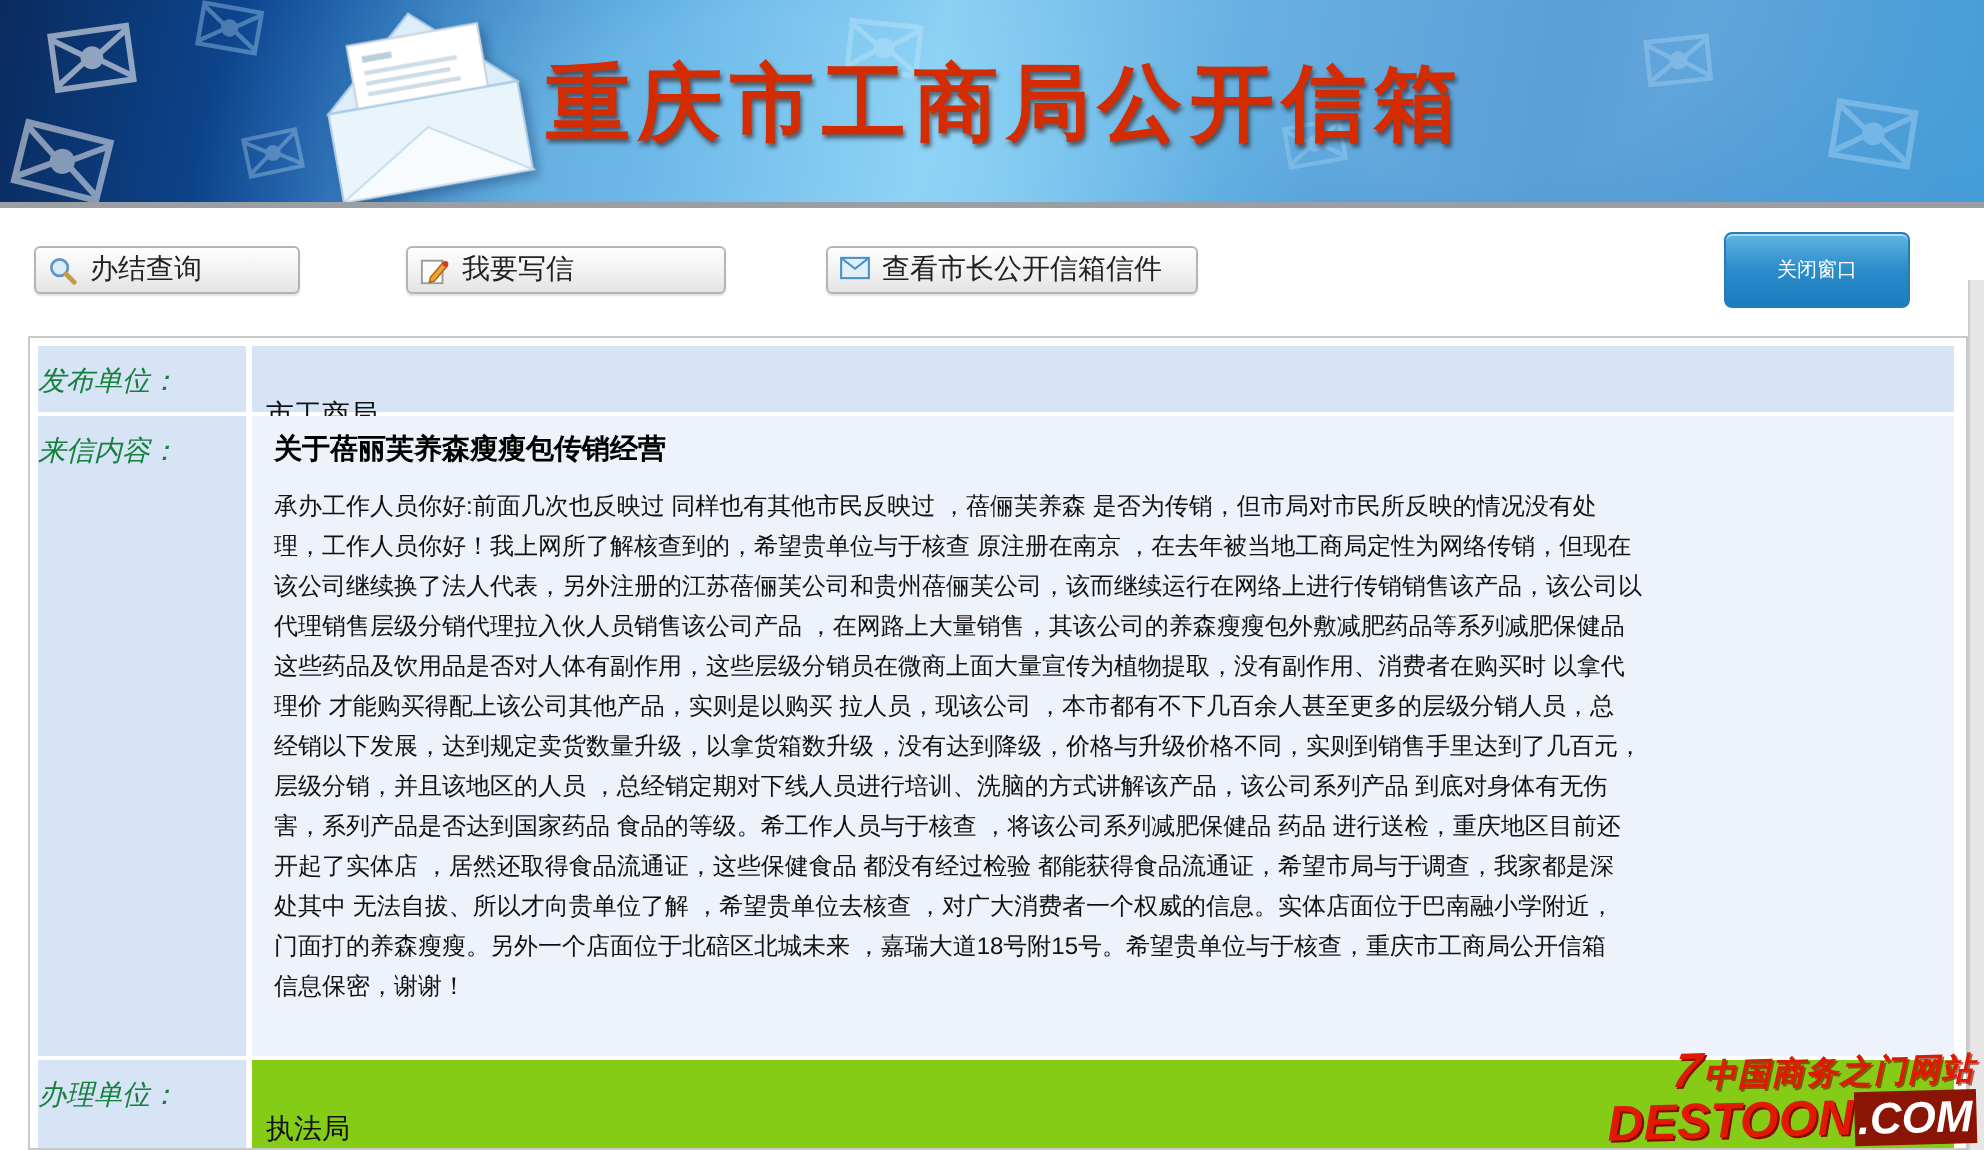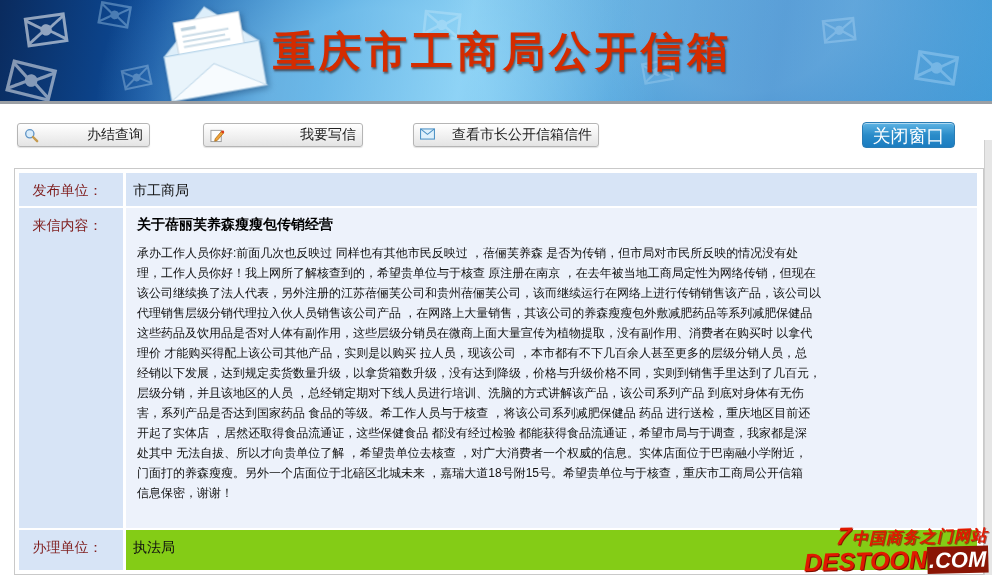--- a/index.html
+++ b/index.html
@@ -28,56 +28,56 @@
     white-space:nowrap;
   }
   .env-logo{position:absolute;left:157px;top:4px;}
 
   
   .toolbar{
     position:absolute;left:0;top:104px;width:992px;height:62px;background:#fff;
     display:flex;align-items:center;
   }
   .tb-btn{
-    display:inline-flex;align-items:center;justify-content:space-between;gap:6px;
+    display:inline-flex;align-items:center;justify-content:flex-start;gap:6px;
     height:24px;border:1px solid #b5b5b5;border-radius:3px;
     background:linear-gradient(#ffffff,#f3f3f3 45%,#e4e4e4);
     font-size:14px;color:#222;cursor:pointer;
     box-shadow:0 1px 1px rgba(0,0,0,.12);
     font-family:inherit;
   }
   .tb-btn .ico{display:inline-flex;width:15px;height:15px;}
   #btn1{margin-left:17px;width:133px;}
   #btn2{margin-left:53px;width:160px;}
   #btn3{margin-left:50px;width:186px;}
   .close-btn{
-    margin-left:auto;margin-right:37px;width:93px;height:26px;
+    margin-left:auto;margin-right:37px;width:93px;height:38px;
     border:1px solid #2a7cb4;border-radius:4px;
     background:linear-gradient(#5fb4e4,#2a8cc9 50%,#1b7cc0);
-    color:#fff;font-size:18px;cursor:pointer;
+    color:#fff;font-size:10px;cursor:pointer;
     box-shadow:inset 0 1px 0 rgba(255,255,255,.5);
     font-family:inherit;
   }
 
   
   .detail-box{
     position:absolute;left:14px;top:168px;width:970px;height:407px;
     border:1px solid #c9c9c9;background:#fff;box-sizing:border-box;
     padding:4px;
     display:grid;
     grid-template-columns:104px 851px;
     grid-template-rows:33px 320px 1fr;
     gap:2px 3px;
     overflow:hidden;
   }
   .cell{box-sizing:border-box;font-size:14px;color:#111;}
   .cell.lab{
-    background:#d7e4f6;text-align:center;padding:9px 7px 0 0;color:#7f1d1d;
-  }
-  .cell.val{padding:9px 0 0 7px;}
+    background:#d7e4f6;text-align:left;padding:9px 7px 0 0;color:#15803d;font-style:italic;
+  }
+  .cell.val{padding:26px 0 0 7px;}
   .val.r1{background:#d7e4f6;}
   .val.r2{background:#edf2fb;padding:8px 10px 0 11px;}
   .val.r3{background:#84cc16;}
 
   .letter-title{
     text-align:left;font-weight:bold;font-size:14px;color:#000;
     margin:0 0 9px 0;
   }
   .letter-line{
     font-size:12px;line-height:20px;color:#111;white-space:pre;overflow:hidden;

